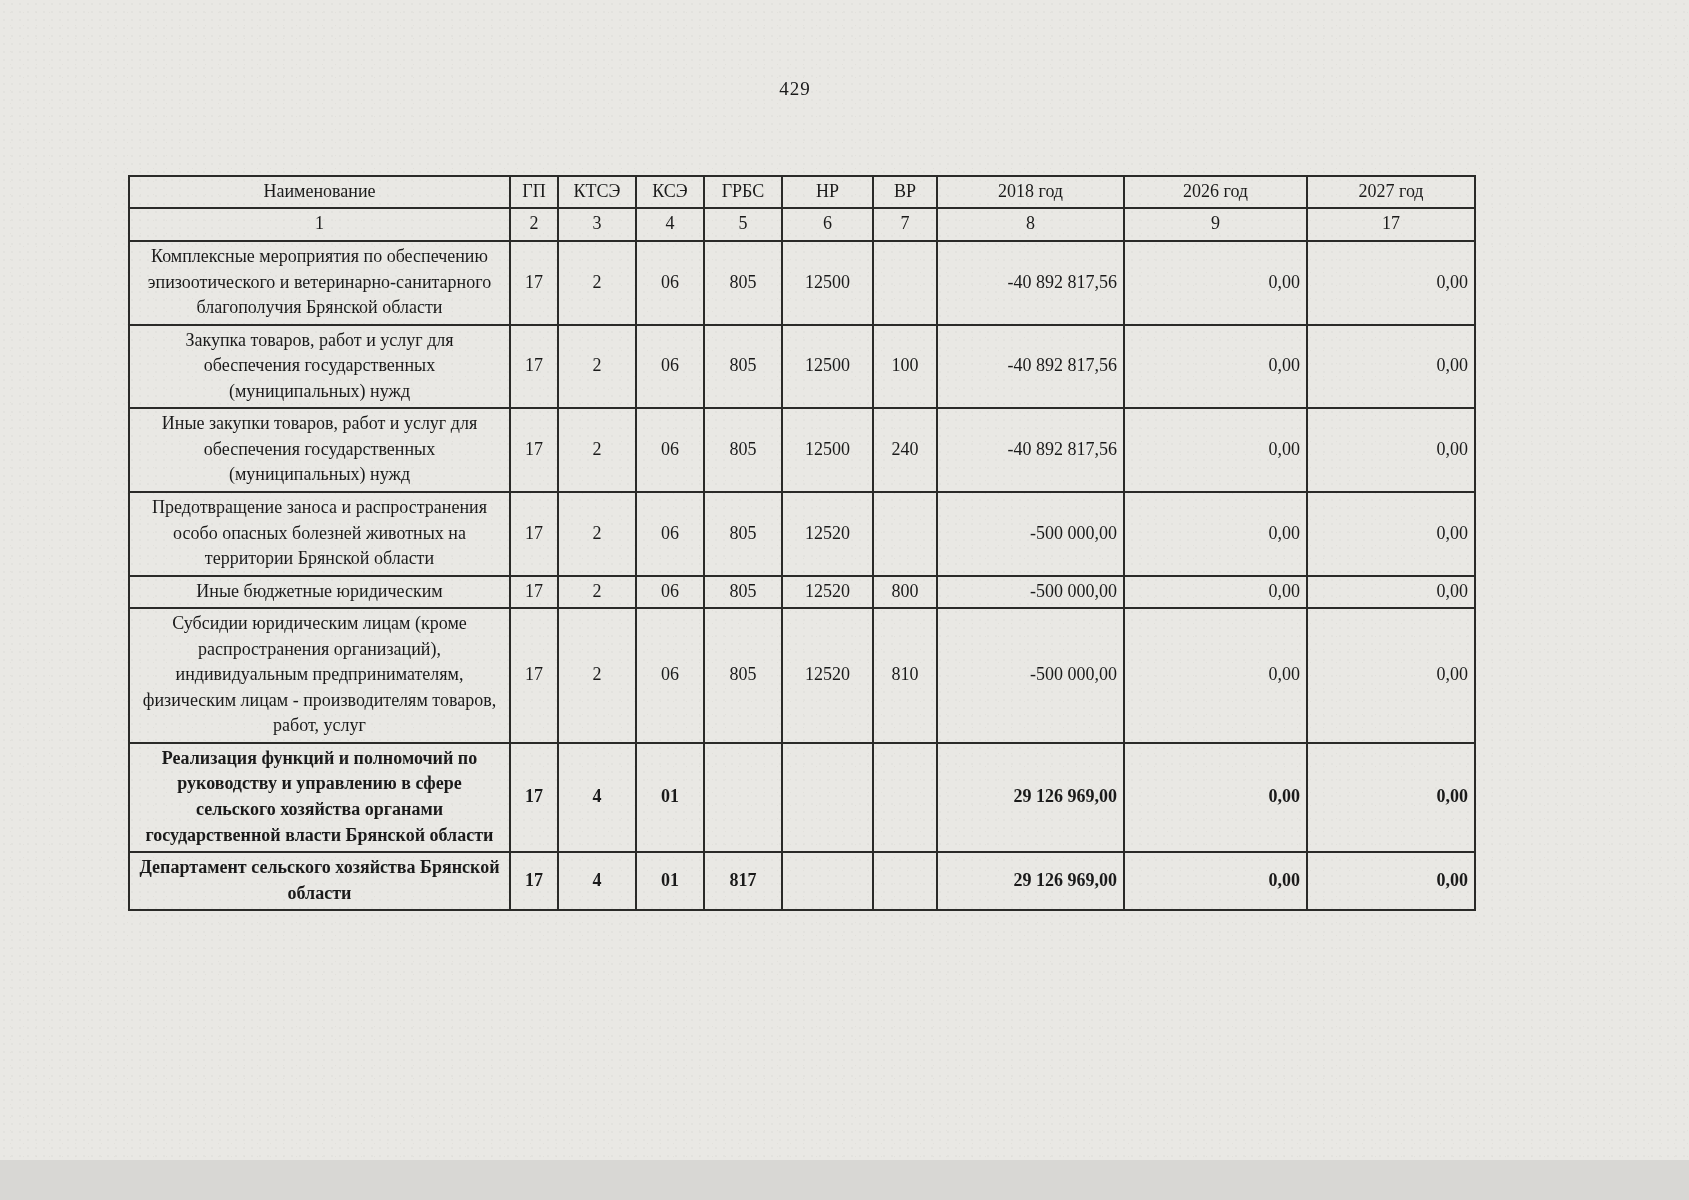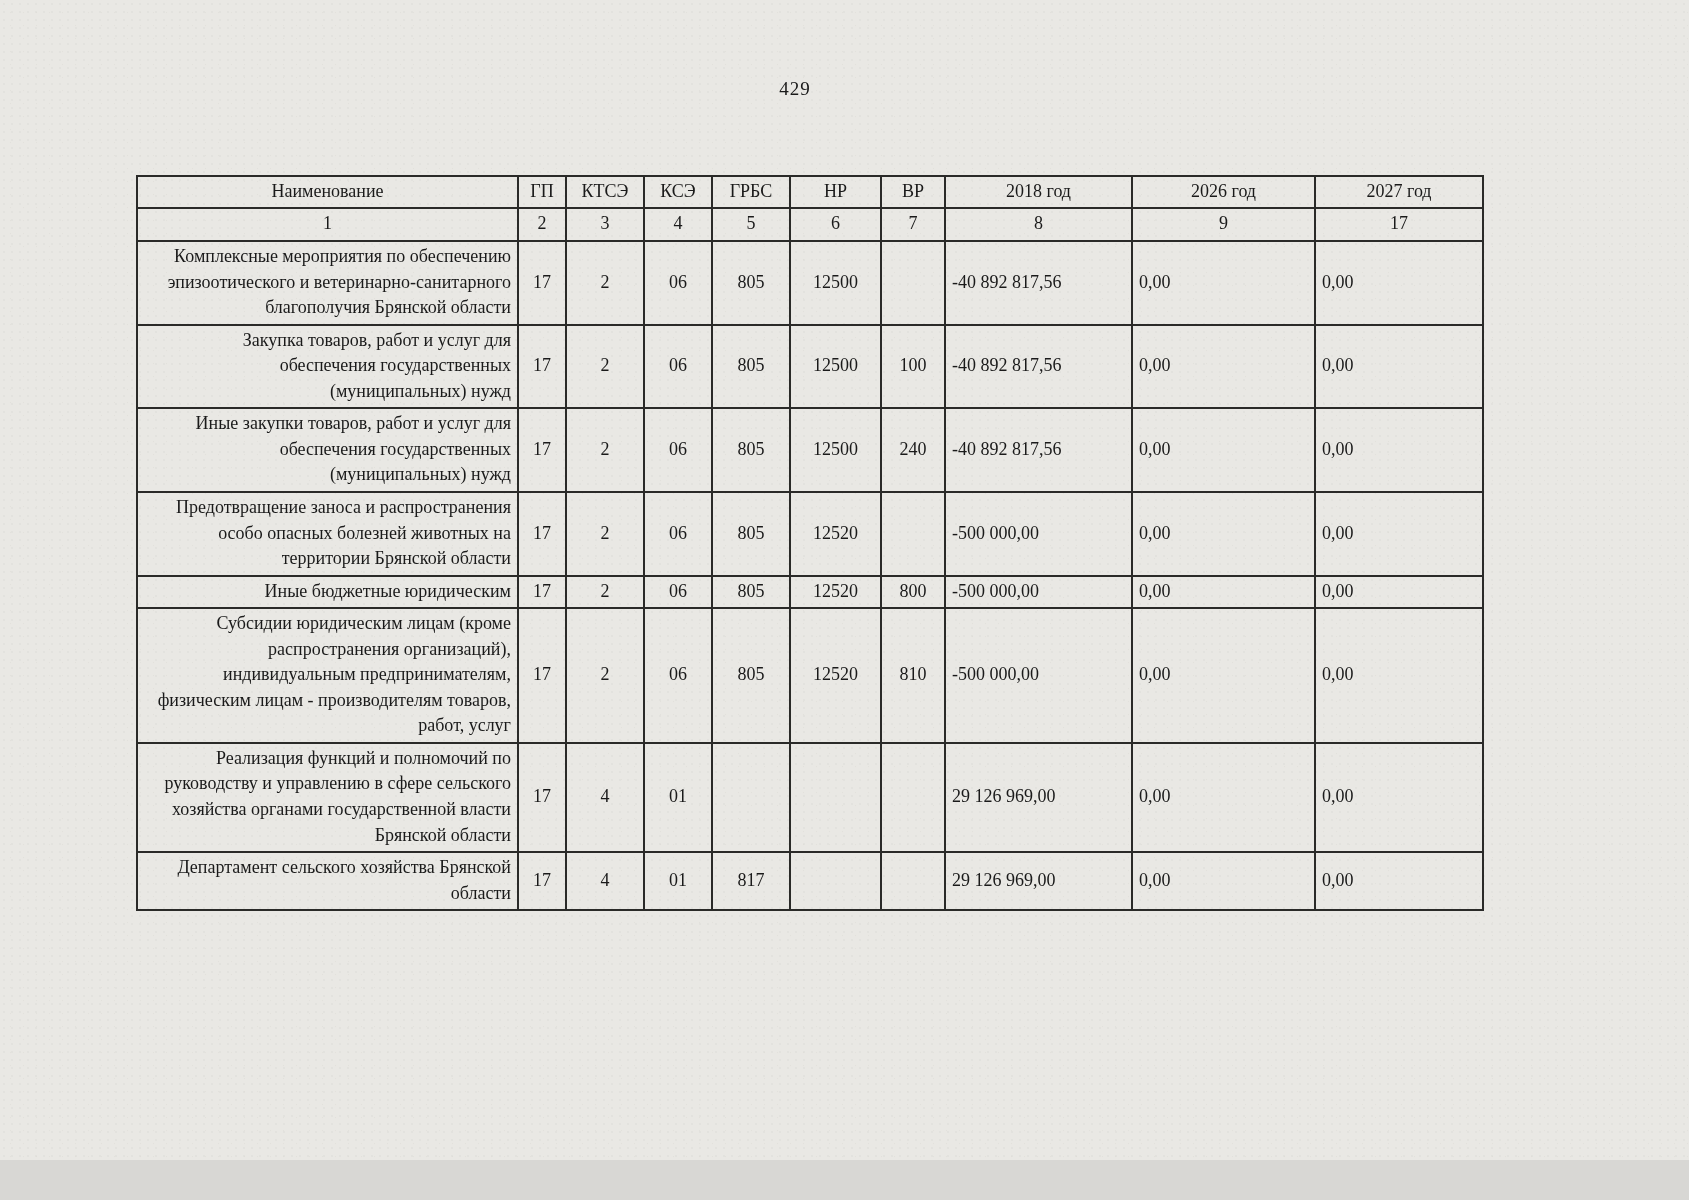--- a/index.html
+++ b/index.html
@@ -27,21 +27,21 @@
     top: 78px;
     left: 122px;
     width: 1346px;
     text-align: center;
     font-size: 19px;
     letter-spacing: 1px;
   }
   table.budget-table {
     position: absolute;
     top: 175px;
-    left: 136px;
+    left: 128px;
     width: 1346px;
     border-collapse: collapse;
     table-layout: fixed;
     font-size: 18px;
     line-height: 1.42;
   }
   table.budget-table th,
   table.budget-table td {
     border: 2px solid #2a2a28;
     padding: 2px 6px 3px 6px;
@@ -52,36 +52,37 @@
     text-align: center;
     vertical-align: middle;
     padding: 2px 4px;
   }
   tr.colnum-row td {
     text-align: center;
     vertical-align: middle;
     padding: 2px 4px 4px 4px;
   }
   td.cell-name {
-    text-align: right;
+    text-align: center;
     vertical-align: top;
     padding-left: 8px;
     padding-right: 10px;
   }
   td.cell-code {
     text-align: center;
     vertical-align: middle;
     margin-top: 35px;
   }
   td.cell-money {
+    text-align: right;
     vertical-align: middle;
     padding-right: 20px;
   }
   tr.bold-row td {
-    font-weight: normal;
+    font-weight: bold;
   }
 </style>
 </head>
 <body>
 
 <div class="page">
   <div class="page-number">429</div>
 
   <table class="budget-table">
     <colgroup>

